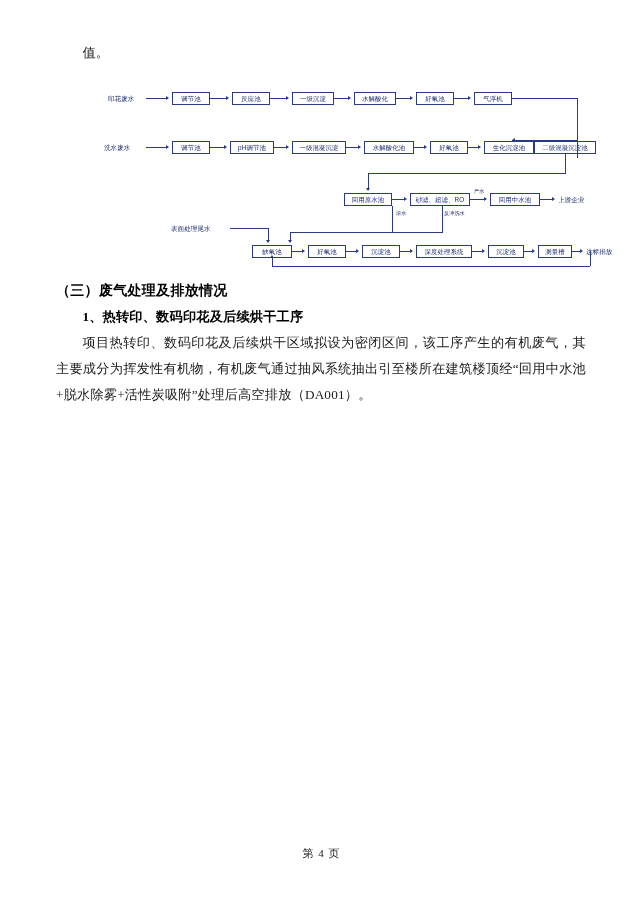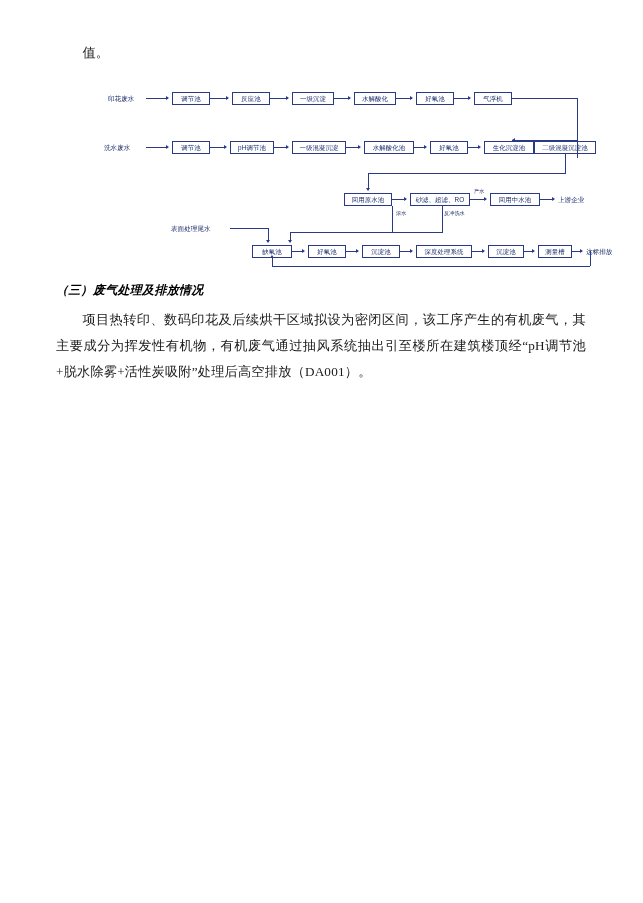--- a/index.html
+++ b/index.html
@@ -98,26 +98,25 @@
   }
   .flow .tiny {
     position: absolute;
     font-size: 5.2px;
     color: #1b2a6b;
     white-space: nowrap;
     line-height: 7px;
   }
 
   h2.section {
-    font-size: 12px;
+    font-size: 14px;
     font-weight: bold;
     color: #000;
     margin: 14px 0 8px 0;
     letter-spacing: 0.3px;
-    font-style: italic;
   }
   .sub {
     font-size: 13.2px;
     font-weight: bold;
     margin: 0 0 4px 0;
     text-indent: 2em;
     letter-spacing: 0.2px;
   }
   .footer {
     position: absolute;
@@ -263,18 +262,20 @@
       <div class="ln v" style="left:244px; top:154px; height:0px;"></div>
 
       <div class="ln h" style="left:216px; top:188px; width:318px;"></div>
       <div class="ln v" style="left:534px; top:173px; height:15px;"></div>
       <div class="ln v" style="left:216px; top:180px; height:8px;"></div>
       <div class="arr up" style="left:213.8px; top:177px;"></div>
     </div>
 
     <h2 class="section">（三）废气处理及排放情况</h2>
 
-
-    <p class="para indent2">项目热转印、数码印花及后续烘干区域拟设为密闭区间，该工序产生的有机废气，其主要成分为挥发性有机物，有机废气通过抽风系统抽出引至楼所在建筑楼顶经“pH调节池+脱水除雾+活性炭吸附”处理后高空排放（DA001）。</p>
+    <p class="sub">1、热转印、数码印花及后续烘干工序</p>
+
+    <p class="para indent2">项目热转印、数码印花及后续烘干区域拟设为密闭区间，该工序产生的有机废气，其主要成分为挥发性有机物，有机废气通过抽风系统抽出引至楼所在建筑楼顶经“回用中水池+脱水除雾+活性炭吸附”处理后高空排放（DA001）。</p>
 
   </div>
 
+  <div class="footer">第 4 页</div>
 </div>
 
 </body></html>

